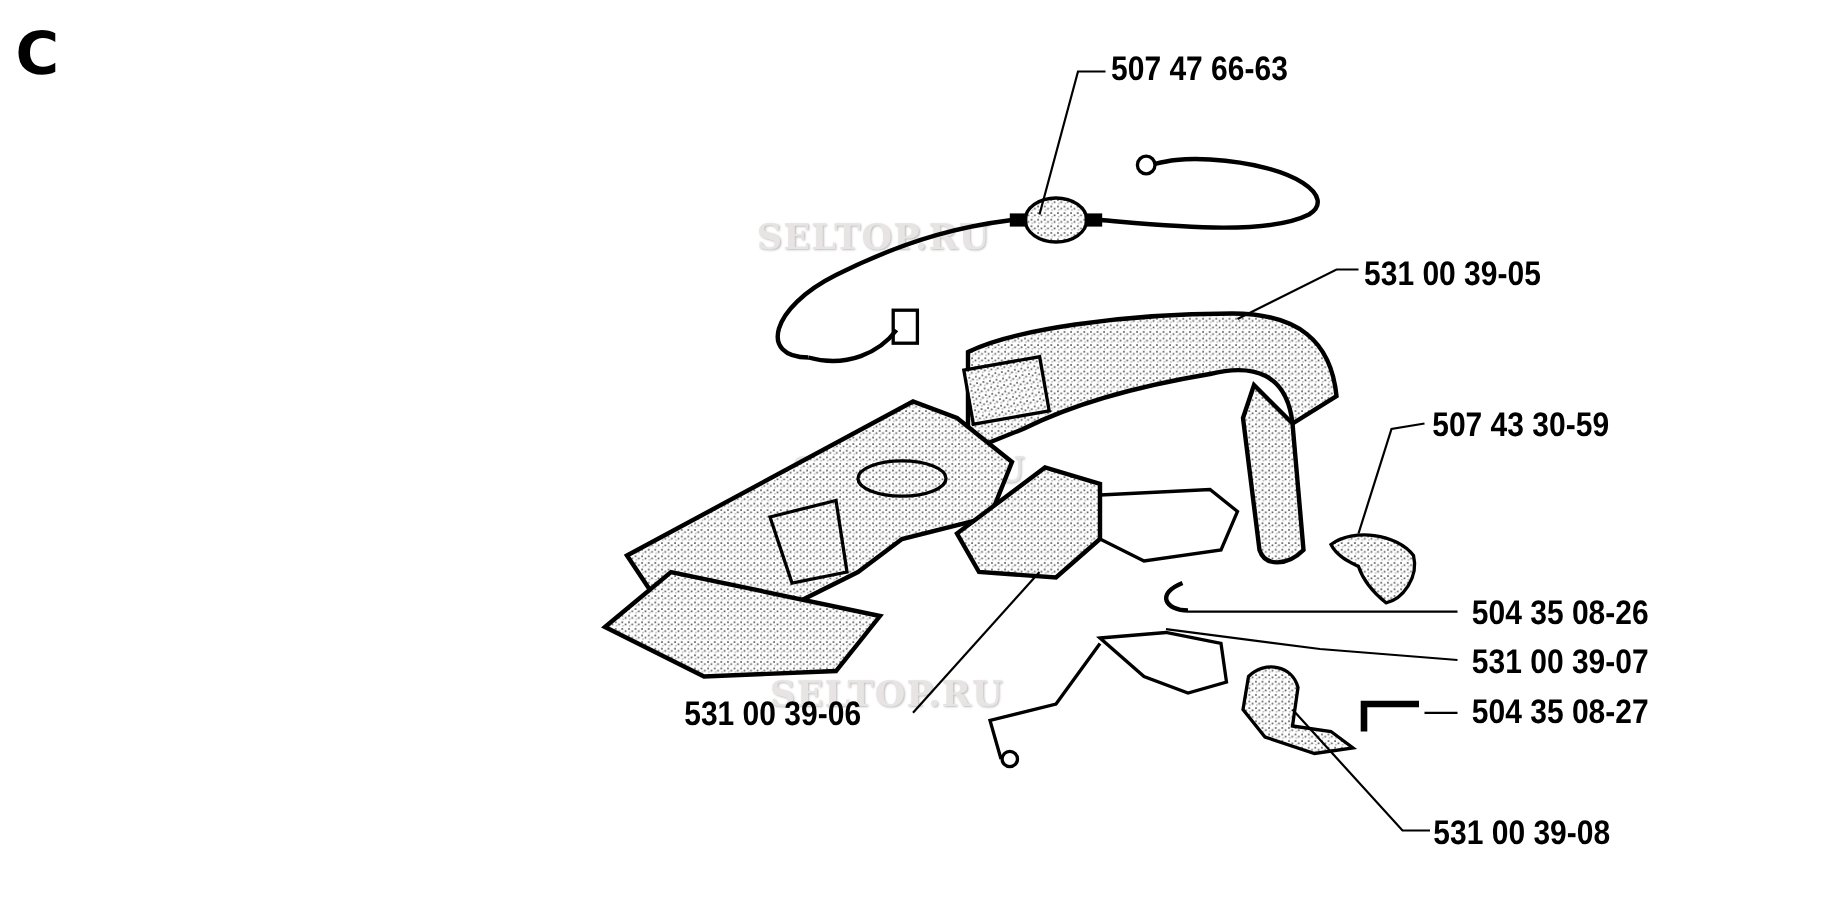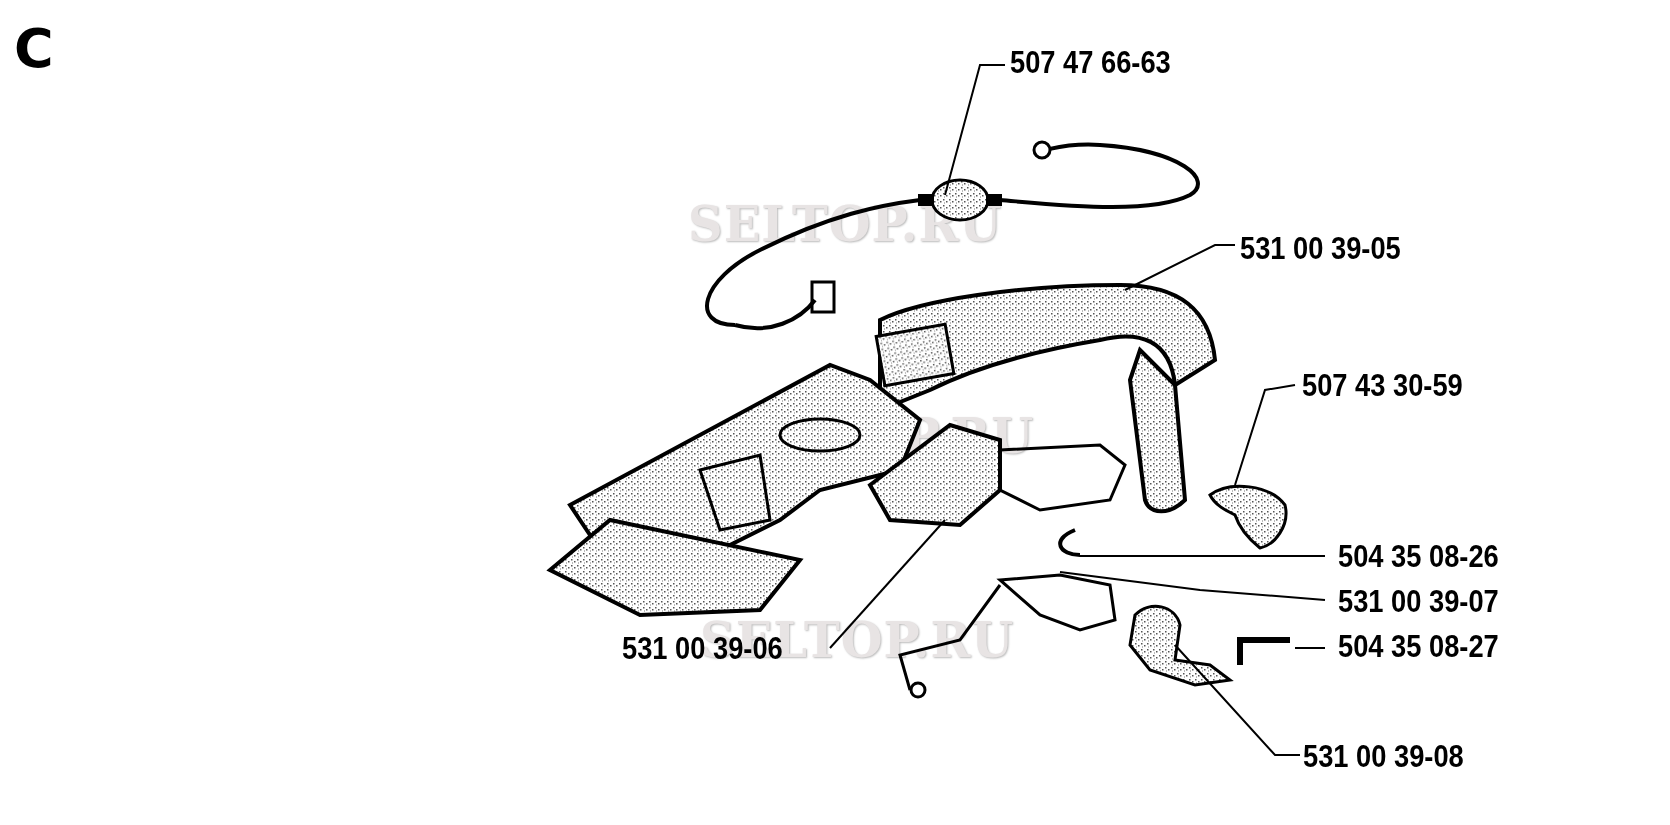--- a/index.html
+++ b/index.html
@@ -1,19 +1,19 @@
 <!DOCTYPE html>
 <html><head>
   <meta charset="utf-8">
   <style>
     html, body { margin:0; padding:0; background:#ffffff; }
     body { width:1670px; height:825px; position:relative; overflow:hidden; font-family:"Liberation Sans", sans-serif; }
     .section-letter { position:absolute; left:14px; top:22px; font-size:54px; font-weight:bold; color:#000; font-family:"DejaVu Sans", sans-serif; line-height:1; }
     .label { position:absolute; font-size:31px; font-weight:bold; color:#000; letter-spacing:0px; transform:scaleX(0.88); transform-origin:left top; line-height:1; white-space:nowrap; }
-    .watermark { position:absolute; font-family:"DejaVu Serif", serif; font-weight:bold; font-size:48px; color:#e8e4e4; text-shadow:1px 1px 2px #bbb; letter-spacing:1px; }
+    .watermark { position:absolute; font-family:"DejaVu Serif", serif; font-weight:bold; font-size:32px; color:#e8e4e4; text-shadow:1px 1px 2px #bbb; letter-spacing:1px; }
     svg.drawing { position:absolute; left:0; top:0; }
   </style>
 </head>
 <body>
 
 <div class="section-letter">C</div>
 
 <div class="watermark" style="left:688px; top:196px;">SELTOP.RU</div>
 <div class="watermark" style="left:720px; top:408px;">SELTOP.RU</div>
 <div class="watermark" style="left:700px; top:612px;">SELTOP.RU</div>

